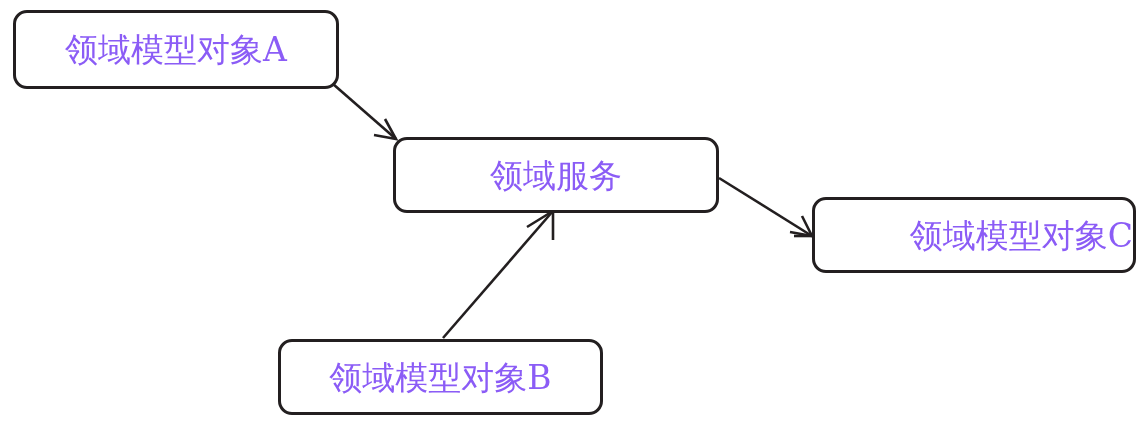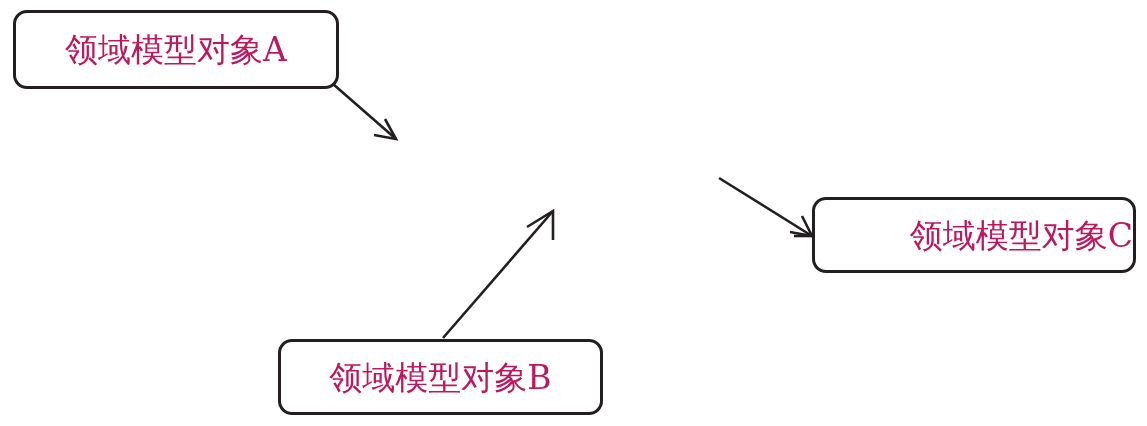--- a/index.html
+++ b/index.html
@@ -33,21 +33,21 @@
     border: 3px solid #231f20;
     border-radius: 14px;
     display: flex;
     align-items: center;
     justify-content: center;
   }
   .node-label {
     font-family: "DejaVu Serif", "Liberation Serif", serif;
     font-size: 33px;
     line-height: 1;
-    color: #be185d;
+    color: #8b5cf6;
     letter-spacing: 0px;
     white-space: nowrap;
     user-select: none;
   }
   #node-domain-object-a {
     left: 13px;
     top: 10px;
     width: 326px;
     height: 79px;
   }
@@ -93,20 +93,23 @@
       <line x1="719" y1="178" x2="812" y2="236" stroke="#231f20" stroke-width="2.6" stroke-linecap="butt"></line>
       <path d="M 790 232 L 812 236 L 802 216" fill="none" stroke="#231f20" stroke-width="2.6" stroke-linecap="butt" stroke-linejoin="miter"></path>
       <line x1="794" y1="236" x2="816" y2="236" stroke="#231f20" stroke-width="2.6" stroke-linecap="butt"></line>
     </g>
   </svg>
 
   <div class="node" id="node-domain-object-a">
     <span class="node-label">领域模型对象A</span>
   </div>
 
+  <div class="node" id="node-domain-service">
+    <span class="node-label">领域服务</span>
+  </div>
 
   <div class="node" id="node-domain-object-c">
     <span class="node-label">领域模型对象C</span>
   </div>
 
   <div class="node" id="node-domain-object-b">
     <span class="node-label">领域模型对象B</span>
   </div>
 
 </div>

